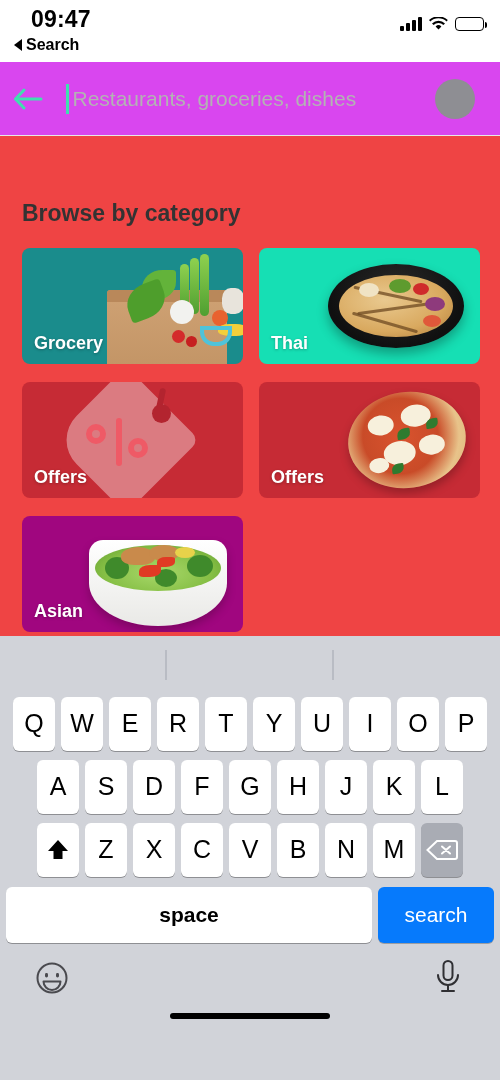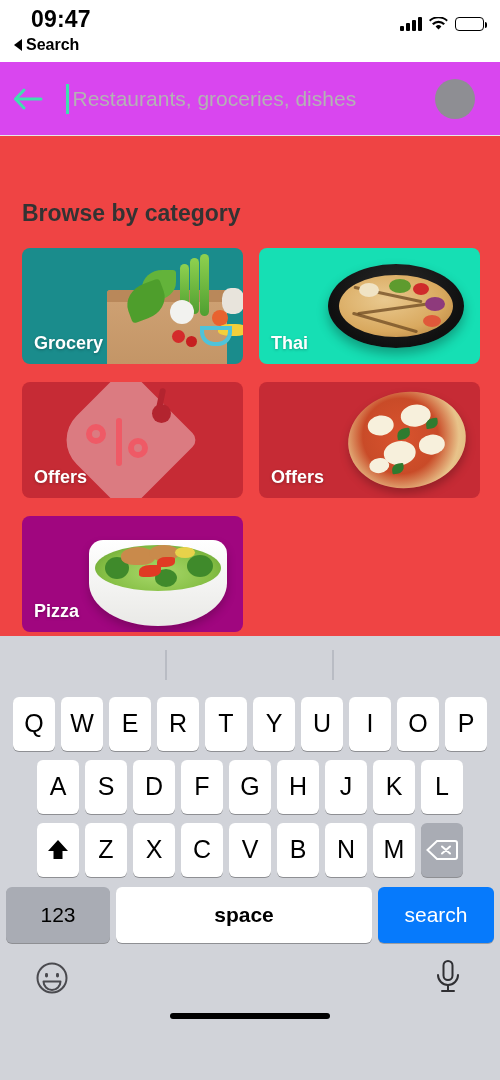--- a/index.html
+++ b/index.html
@@ -374,21 +374,21 @@
             <span class="brocc" style="left:92px;top:10px;width:26px;height:22px;"></span>
             <span class="brocc" style="left:60px;top:24px;width:22px;height:18px;"></span>
             <span class="avoc" style="left:26px;top:2px;width:34px;height:18px;border-radius:50% 50% 40% 40%;"></span>
             <span class="avoc" style="left:54px;top:0px;width:30px;height:16px;border-radius:50%;"></span>
             <span class="chili" style="left:44px;top:20px;width:22px;height:12px;"></span>
             <span class="chili" style="left:62px;top:12px;width:18px;height:10px;"></span>
             <span style="position:absolute;left:80px;top:2px;width:20px;height:11px;border-radius:50%;background:#e8d24a;"></span>
           </div>
         </div>
       </div>
-      <div class="card-label">Pizza</div>
+      <div class="card-label">Asian</div>
     </div>
 
   </div>
 </div>
 
 <div class="keyboard">
 
   <div class="predictive">
     <span class="pdiv" style="left:165px"></span>
     <span class="pdiv" style="left:332px"></span>
@@ -434,21 +434,20 @@
     <div class="key">M</div>
     <div class="key wide">
       <svg width="32" height="24" viewBox="0 0 32 24">
         <path d="M11 3h18a2 2 0 0 1 2 2v14a2 2 0 0 1-2 2H11L1.5 12z" fill="none" stroke="#fff" stroke-width="2"></path>
         <path d="M16 8.5l8 7M24 8.5l-8 7" stroke="#fff" stroke-width="2" stroke-linecap="round"></path>
       </svg>
     </div>
   </div>
 
   <div class="krow r4">
-    <div class="key num">123</div>
     <div class="key space">space</div>
     <div class="key search">search</div>
   </div>
 
   <div class="bottom-bar">
     <div class="emoji-btn">
       <svg width="34" height="34" viewBox="0 0 34 34">
         <circle cx="17" cy="17" r="14.5" fill="none" stroke="#4a4a4f" stroke-width="2"></circle>
         <rect x="10" y="12" width="3" height="4.5" rx="1.4" fill="#4a4a4f"></rect>
         <rect x="21" y="12" width="3" height="4.5" rx="1.4" fill="#4a4a4f"></rect>

